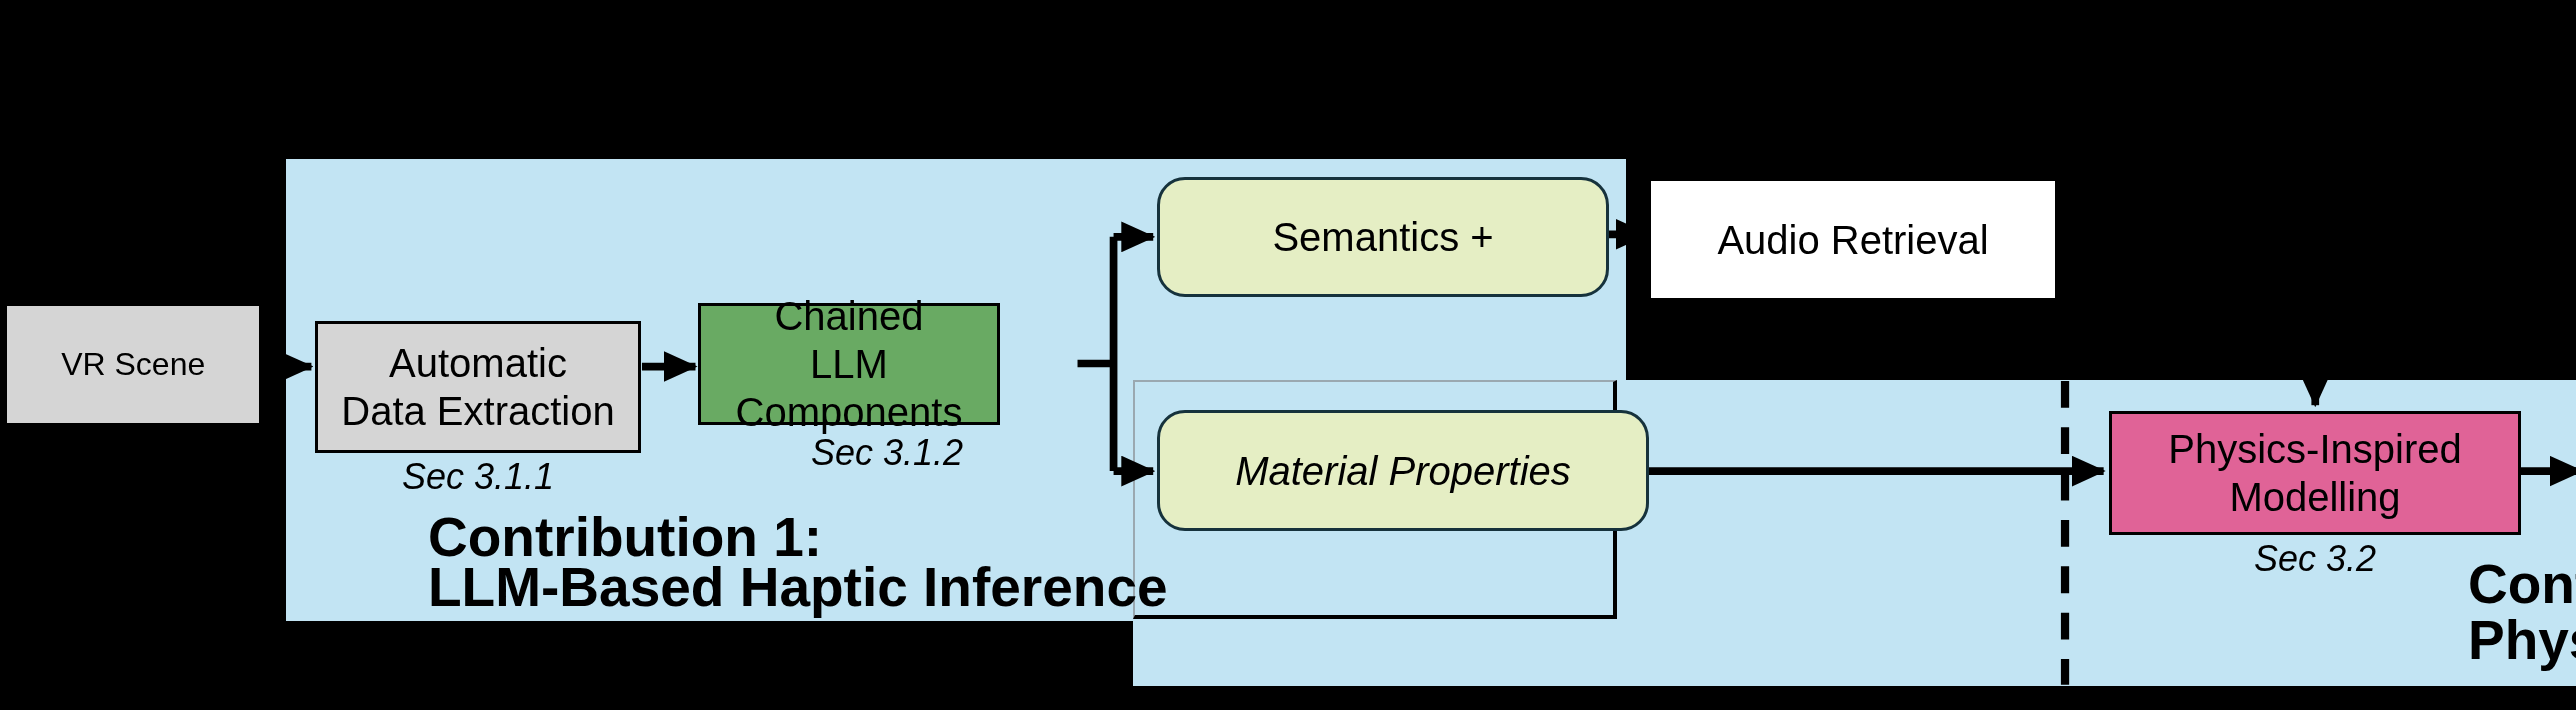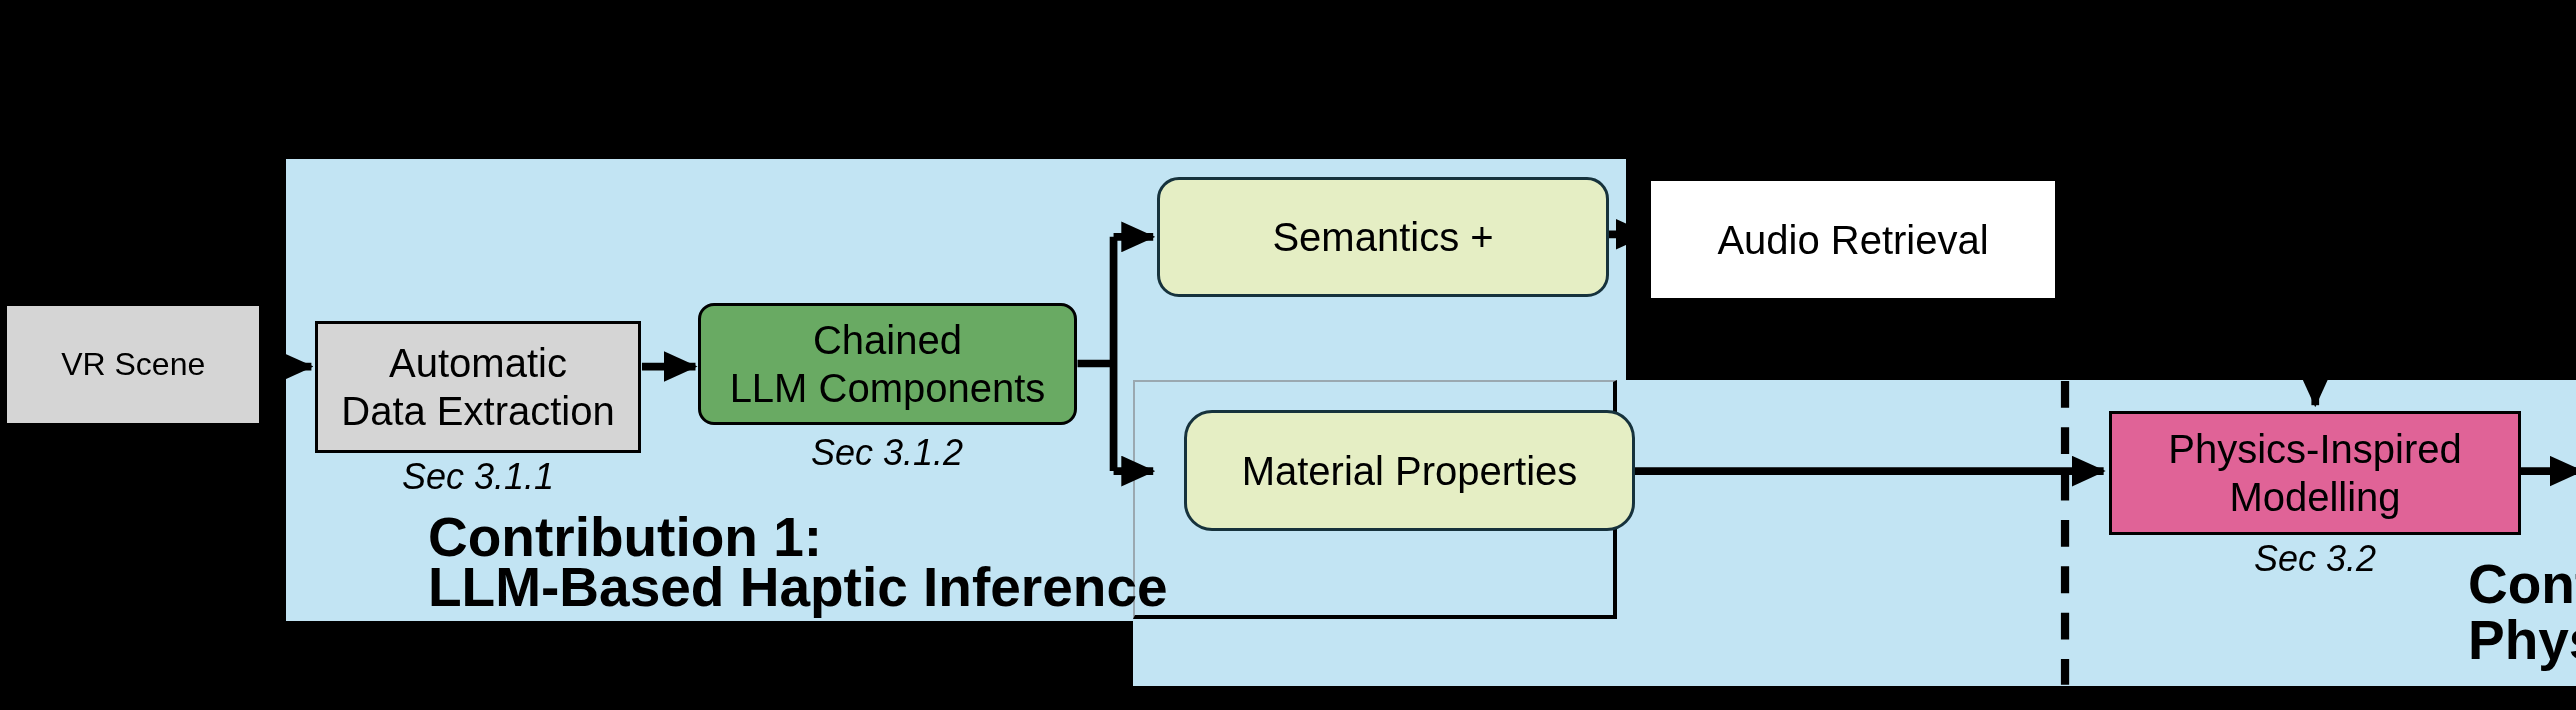--- a/index.html
+++ b/index.html
@@ -89,34 +89,34 @@
 
 <div class="abs node fill-gray" style="left:7.2px;top:306px;width:252px;height:117px;">
   <span class="vr-label">VR Scene</span>
 </div>
 
 <div class="abs node rect-border fill-gray" style="left:315px;top:321px;width:326px;height:132px;">
   <span>Automatic</span>
   <span>Data Extraction</span>
 </div>
 
-<div class="abs node rect-border fill-green" style="left:698px;top:303px;width:379px;height:122px;border-radius:16px;">
+<div class="abs node rect-border fill-green" style="left:698px;top:303px;width:302px;height:122px;">
   <span>Chained</span>
   <span>LLM Components</span>
 </div>
 
-<div class="abs node rounded fill-yellowgreen" style="left:1157px;top:177px;width:452px;height:120px;border-radius:22px;">
+<div class="abs node rounded fill-yellowgreen" style="left:1157px;top:177px;width:452px;height:120px;">
   <span>Semantics +</span>
 </div>
 
 <div class="abs node fill-white" style="left:1651px;top:181px;width:404px;height:117px;">
   <span>Audio Retrieval</span>
 </div>
 
-<div class="abs node rounded fill-yellowgreen" style="left:1184px;top:410px;width:451px;height:121px;">
+<div class="abs node rounded fill-yellowgreen" style="left:1157px;top:410px;width:492px;height:121px;font-style:italic;">
   <span>Material Properties</span>
 </div>
 
 <div class="abs node rect-border fill-deeppink" style="left:2109px;top:411px;width:412px;height:124px;">
   <span>Physics-Inspired</span>
   <span>Modelling</span>
 </div>
 
 <div class="abs cap" style="left:478px;top:477px;text-align:center;">Sec 3.1.1</div>
 <div class="abs cap" style="left:887px;top:453px;">Sec 3.1.2</div>

